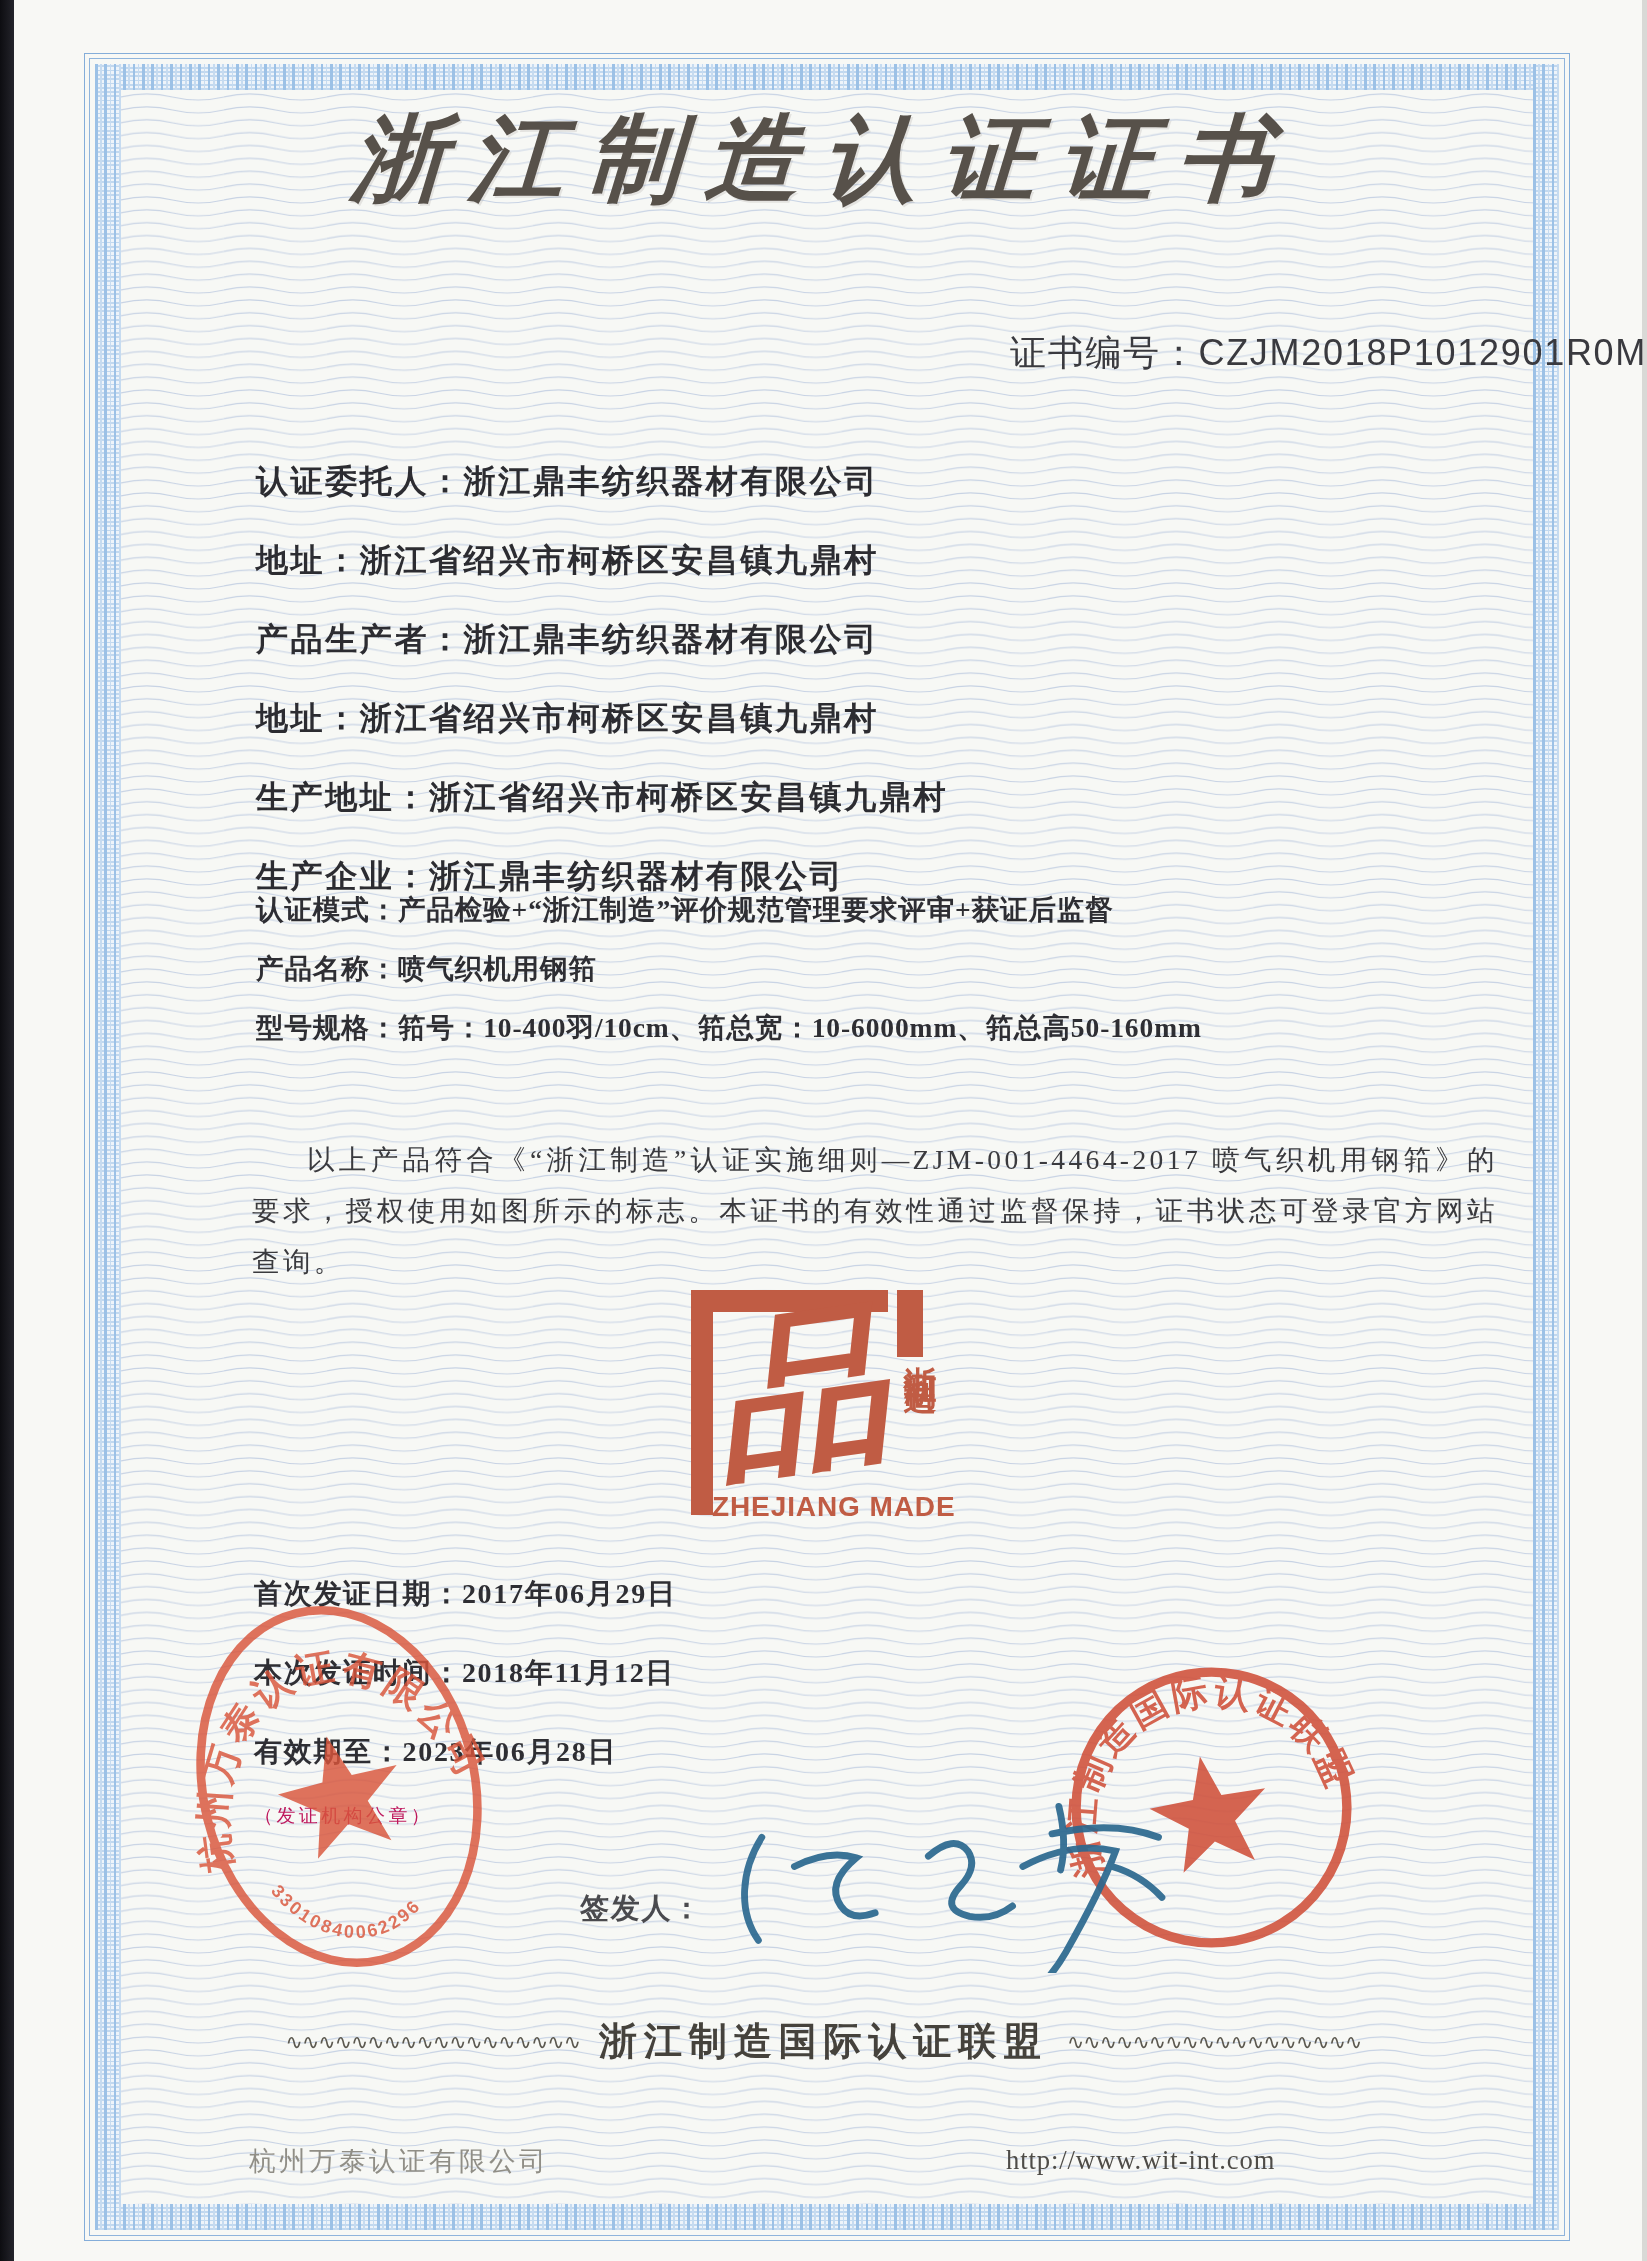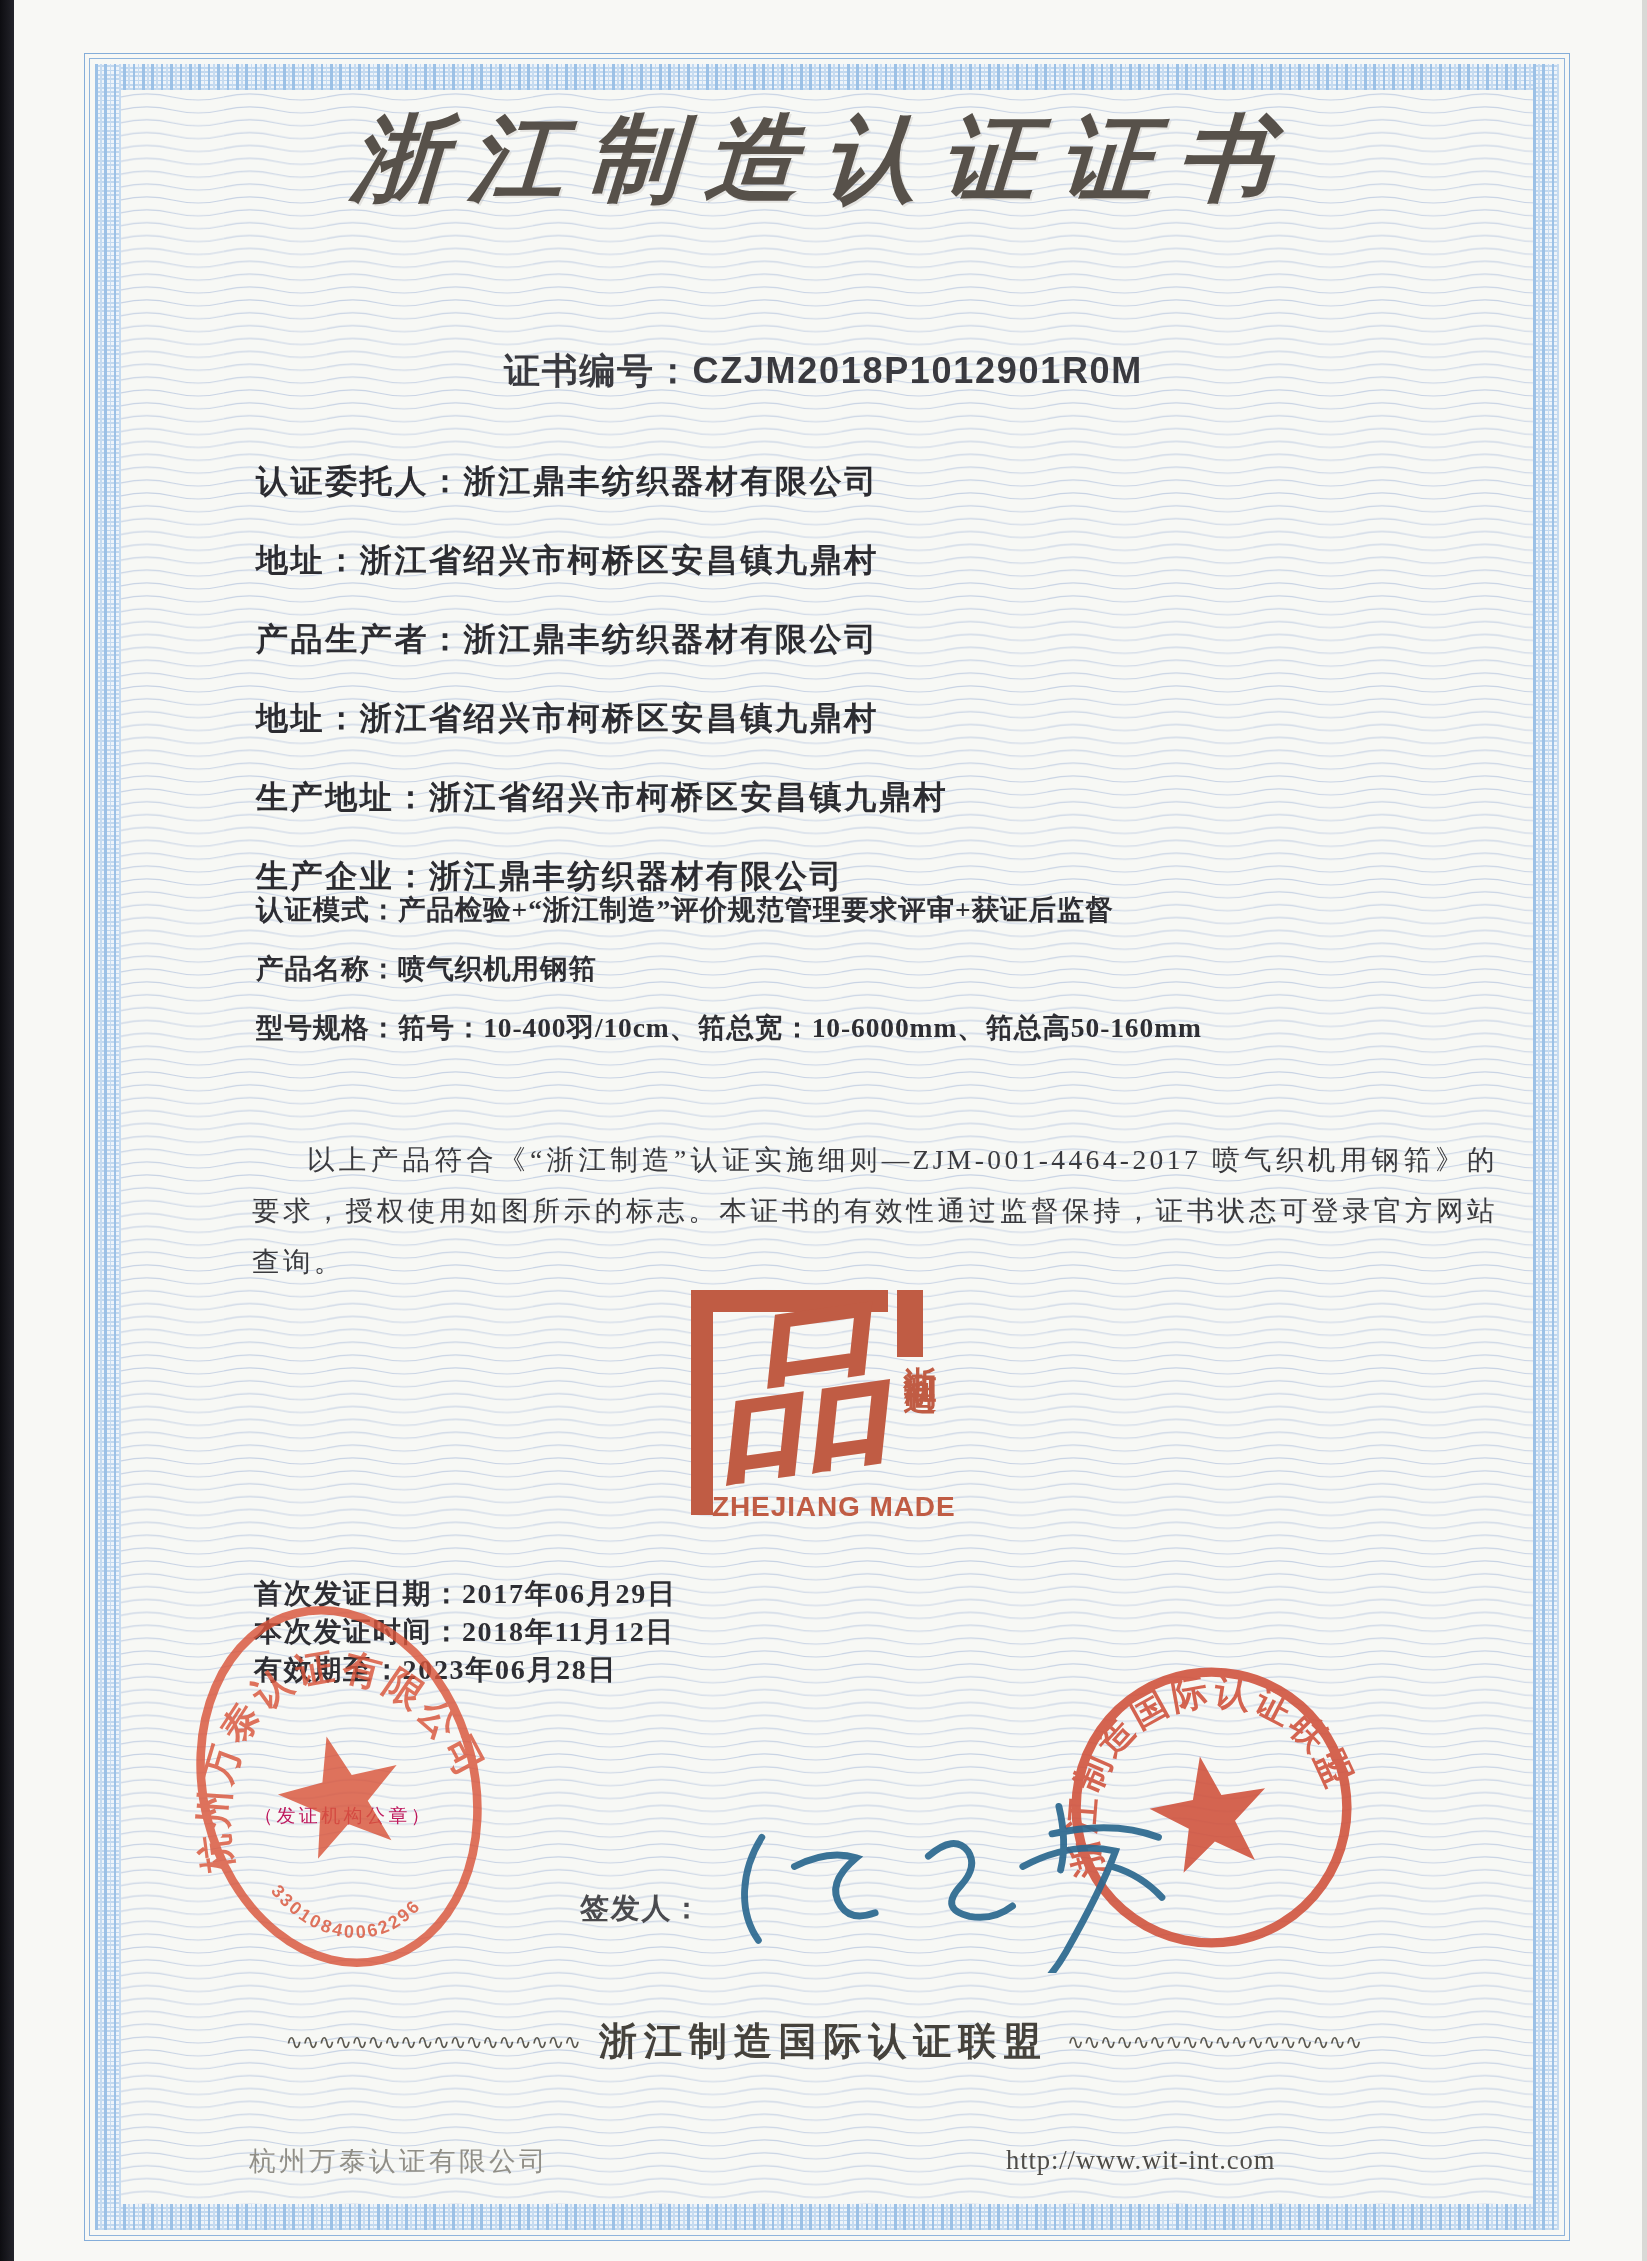--- a/index.html
+++ b/index.html
@@ -27,23 +27,23 @@
   .orn-right{top:10.3px;bottom:10.3px;right:10.3px;width:26px;}
   .content-bg{position:absolute;inset:36px;z-index:0;}
   .content-bg svg{display:block;width:100%;height:100%;}
 
   
   .abs{position:absolute;z-index:2;}
   .cert-title{top:96px;left:0;right:0;text-align:center;
     font-size:94px;font-weight:700;font-style:italic;color:#57514a;
     letter-spacing:24px;transform:skewX(-3deg);
     text-shadow:1.7px 1.7px 0 rgba(87,81,74,.12);white-space:nowrap;}
-  .cert-no{top:347px;left:0;right:0;text-align:center;
+  .cert-no{top:329px;left:0;right:0;text-align:right;
     font-family:"Liberation Sans","DejaVu Sans",sans-serif;
-    font-size:36px;font-weight:700;color:#3a3a3f;letter-spacing:1.7px;}
+    font-size:36px;font-weight:400;color:#3a3a3f;letter-spacing:1.7px;}
   .info-block{left:256px;top:460px;display:flex;flex-direction:column;gap:35px;
     font-size:32px;font-weight:700;letter-spacing:2.6px;color:#2c2c31;white-space:nowrap;}
   .spec-block{left:256px;top:892px;display:flex;flex-direction:column;gap:23px;
     font-size:27.5px;font-weight:700;letter-spacing:0.9px;color:#2e2e33;white-space:nowrap;}
   .para{left:252px;top:1134px;width:1246px;font-size:27.5px;line-height:51px;
     text-indent:2em;letter-spacing:3.4px;text-align:justify;color:#3a3a3e;}
 
   
   .logo{left:686px;top:1290px;width:268px;height:257px;z-index:2;}
   .logo .bar{position:absolute;background:#c05c44;}
@@ -53,21 +53,21 @@
   .logo .pin{position:absolute;left:12px;top:8.6px;width:206px;height:197px;
     font-size:172px;line-height:189px;color:#c05c44;font-style:italic;
     transform:rotate(-8deg);font-weight:700;text-align:center;}
   .logo .vlabel{position:absolute;left:211px;top:50px;writing-mode:vertical-rl;
     font-size:33px;font-weight:700;letter-spacing:5.1px;color:#c05c44;}
   .logo .elabel{position:absolute;left:26px;top:201px;width:223px;
     font-family:"Liberation Sans","DejaVu Sans",sans-serif;
     font-size:28px;font-weight:700;letter-spacing:0.9px;color:#c05c44;white-space:nowrap;}
 
   
-  .dates-block{left:254px;top:1575px;display:flex;flex-direction:column;
+  .dates-block{left:254px;top:1575px;display:flex;flex-direction:column;gap:41px;
     font-size:28px;font-weight:600;letter-spacing:1.7px;color:#2e2e33;white-space:nowrap;}
   .seal-note{left:254px;top:1803px;font-size:19px;letter-spacing:3.4px;color:#be185d;}
   .sign-label{left:580px;top:1889px;font-size:29px;font-weight:600;letter-spacing:1.7px;color:#4a4a4e;}
 
   
   .stamp{z-index:3;}
   .signature{z-index:4;}
 
   
   .alliance-row{top:2016px;left:0;right:0;display:flex;align-items:center;

